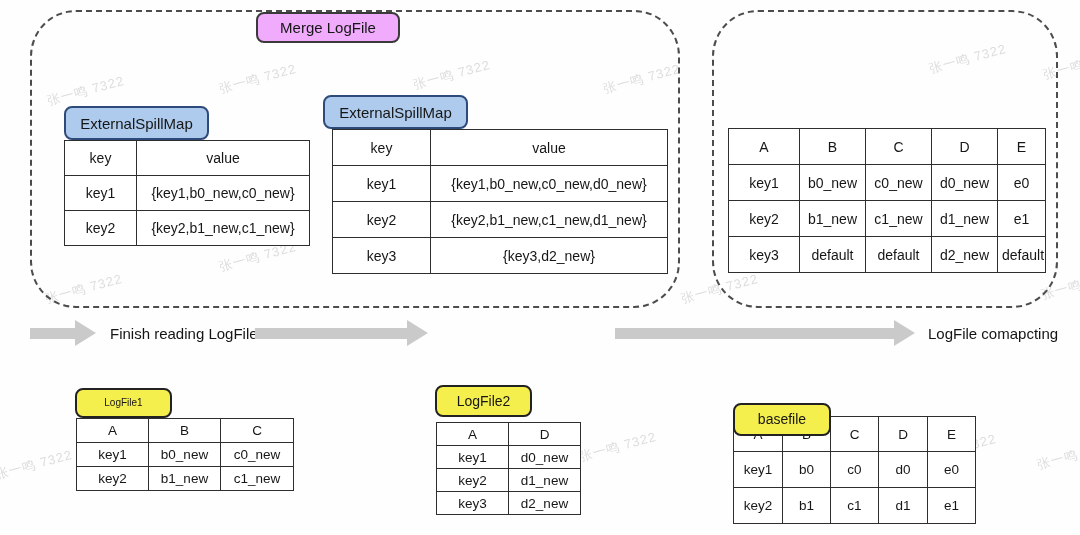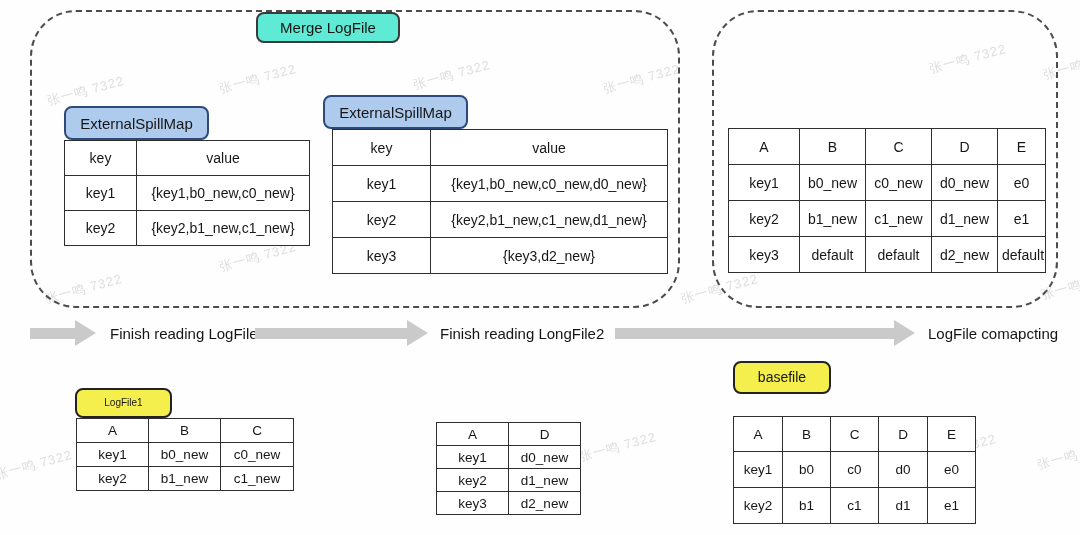--- a/index.html
+++ b/index.html
@@ -12,21 +12,21 @@
     position:absolute; font-size:13px; color:#b5b5b5; opacity:.45;
     transform:rotate(-15deg); white-space:nowrap; letter-spacing:1px; pointer-events:none;
   }
   .dashed-box {
     position:absolute; border:2px dashed #4c4c4c; border-radius:46px; background:transparent;
   }
   .pill {
     position:absolute; z-index:3; text-align:center; font-size:15px;
     border-radius:8px; white-space:nowrap;
   }
-  .pill.orange { background:#5eead4; border:2px solid #3a3a3a; }
+  .pill.orange { background:#f0abfc; border:2px solid #3a3a3a; }
   .pill.blue   { background:#aecbed; border:2px solid #2e4a7a; }
   .pill.yellow { background:#f5ef4e; border:2px solid #222222; }
   table.tbl {
     position:absolute; z-index:2; border-collapse:collapse; background:#ffffff;
     table-layout:fixed; font-size:14px;
   }
   table.tbl td {
     border:1.5px solid #2e2e2e; text-align:center; vertical-align:middle;
     padding:0 4px; overflow:hidden; white-space:nowrap;
   }
@@ -163,21 +163,20 @@
   <div class="arrow" style="left:30px;top:320px;width:66px">
     <div class="shaft"></div>
     <div class="head"></div>
   </div>
   <span class="flow-label" style="left:110px;top:325px">Finish reading LogFile1</span>
 
   <div class="arrow" style="left:255px;top:320px;width:173px">
     <div class="shaft"></div>
     <div class="head"></div>
   </div>
-  <span class="flow-label" style="left:440px;top:325px">Finish reading LongFile2</span>
 
   <div class="arrow" style="left:615px;top:320px;width:300px">
     <div class="shaft"></div>
     <div class="head"></div>
   </div>
   <span class="flow-label" style="left:928px;top:325px">LogFile comapcting</span>
 
   <div class="pill yellow" style="left:75px;top:388px;width:97px;height:30px;line-height:26px;font-size:10px">LogFile1</div>
   <table class="tbl t-lf1" style="left:76px;top:418px;width:217px">
     <colgroup>
@@ -197,20 +196,21 @@
       <td>c0_new</td>
     </tr>
     <tr>
       <td>key2</td>
       <td>b1_new</td>
       <td>c1_new</td>
     </tr>
   </tbody>
     </table>
 
+  <div class="pill yellow" style="left:435px;top:385px;width:97px;height:32px;line-height:28px;font-size:14px">LogFile2</div>
   <table class="tbl t-lf2" style="left:436px;top:422px;width:144px">
     <colgroup>
         <col style="width:72px">
         <col style="width:72px">
       </colgroup>
     <tbody>
         <tr>
       <td>A</td>
       <td>D</td>
     </tr>
@@ -222,21 +222,21 @@
       <td>key2</td>
       <td>d1_new</td>
     </tr>
     <tr>
       <td>key3</td>
       <td>d2_new</td>
     </tr>
   </tbody>
     </table>
 
-  <div class="pill yellow" style="left:733px;top:361px;width:98px;height:33px;line-height:29px;font-size:14px">basefile</div>
+  <div class="pill yellow" style="left:733px;top:403px;width:98px;height:33px;line-height:29px;font-size:14px">basefile</div>
   <table class="tbl t-base" style="left:733px;top:416px;width:242px">
     <colgroup>
         <col style="width:49px">
         <col style="width:48px">
         <col style="width:48px">
         <col style="width:49px">
         <col style="width:48px">
       </colgroup>
     <tbody>
         <tr>

